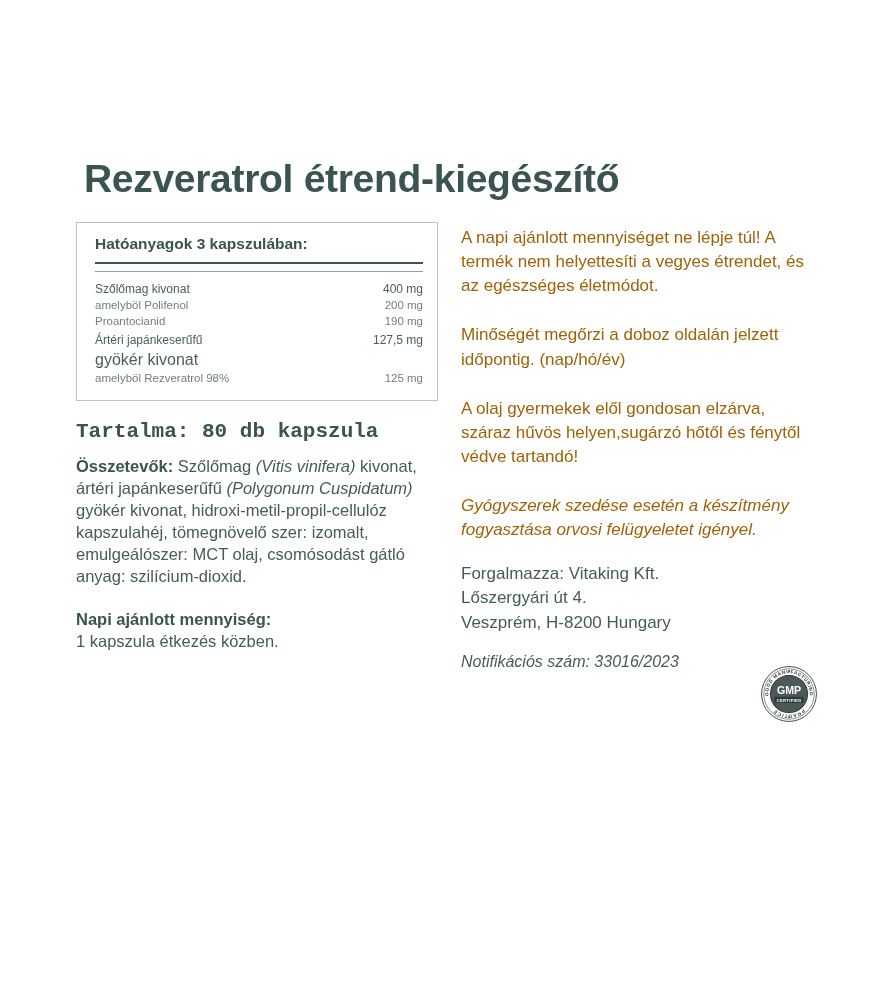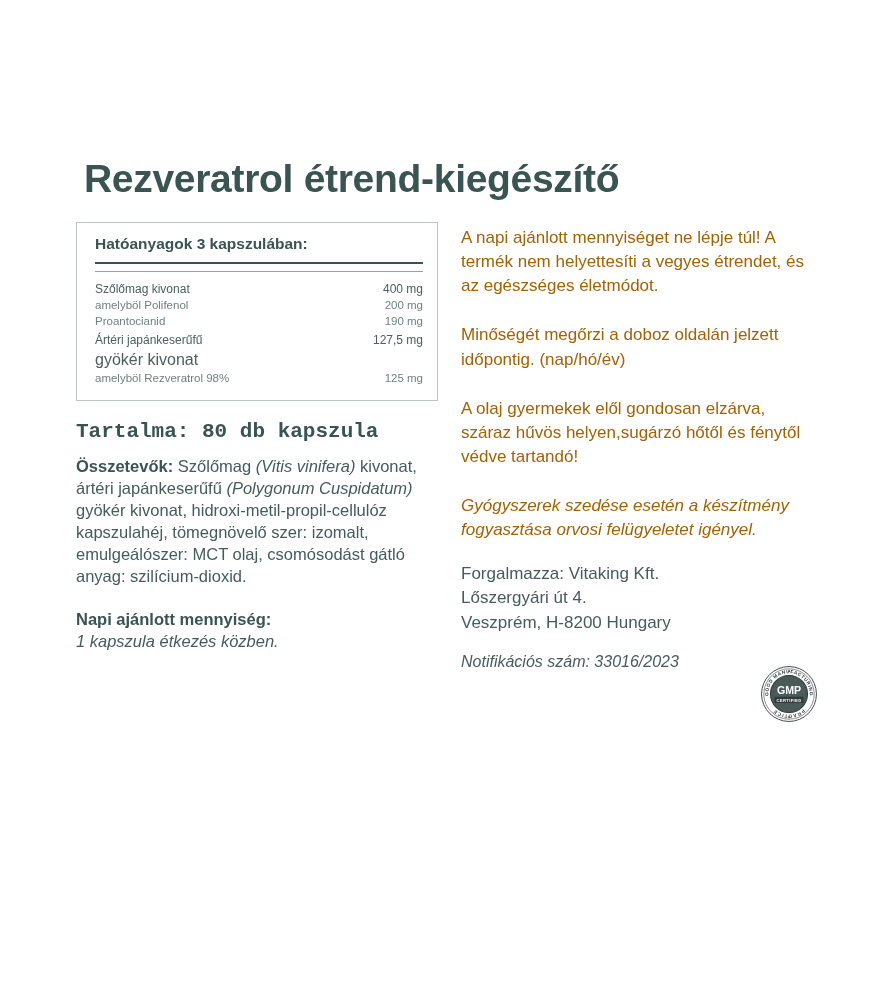--- a/index.html
+++ b/index.html
@@ -124,21 +124,20 @@
     margin-top: 21px;
     font-size: 16.5px;
     font-weight: bold;
     color: #3a5451;
     line-height: 1.33;
   }
   .dose-body {
     font-size: 16.5px;
     color: #455c59;
     line-height: 1.33;
-    font-style: italic;
   }
 
   
   .rpara {
     font-size: 17px;
     line-height: 1.42;
     color: #a16207;
     margin-bottom: 25px;
   }
   .rpara.italic { font-style: italic; margin-top: 16px; }

